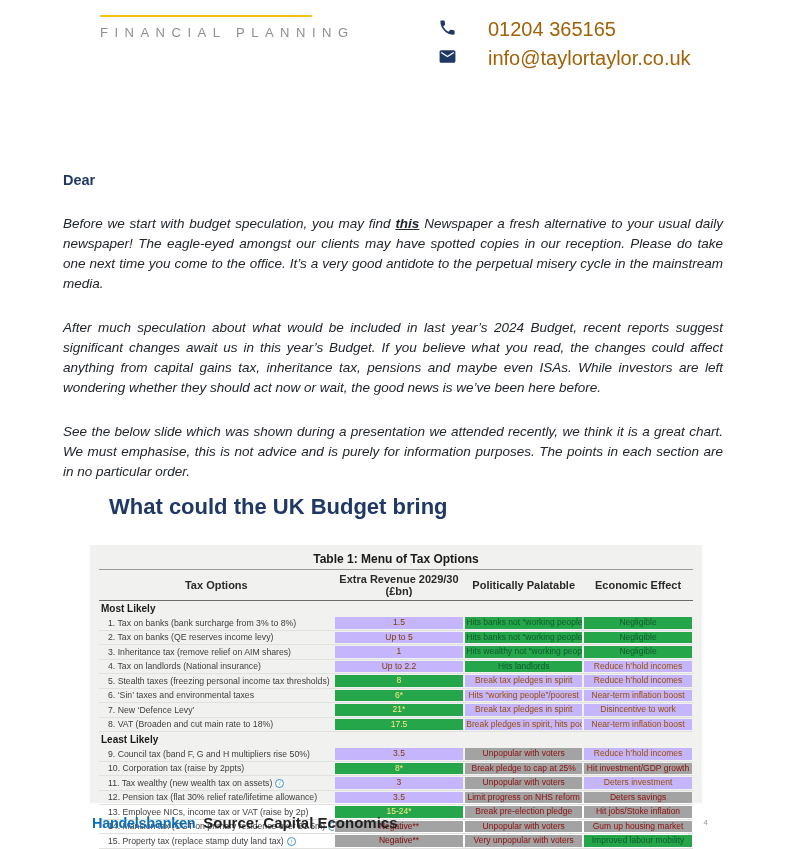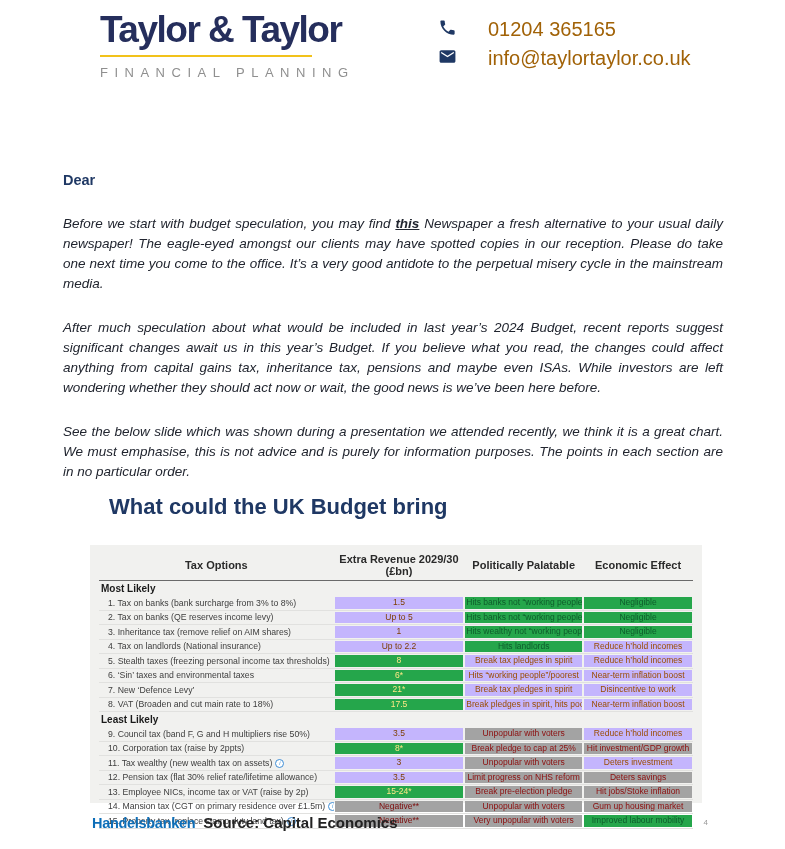--- a/index.html
+++ b/index.html
@@ -50,21 +50,20 @@
   
   .slide-footer{position:absolute;left:92px;top:814px;width:616px;display:flex;align-items:center;}
   .hb-brand{font-size:14.5px;font-weight:bold;color:#0d6eb8;letter-spacing:-0.3px;}
   .hb-source{font-size:15px;font-weight:bold;color:#222222;margin-left:8px;}
   .hb-page{margin-left:auto;font-size:8px;color:#9a9a9a;}
 </style>
 </head>
 <body>
 
 <div class="brand">
-  <div class="brand-name">Taylor &amp; Taylor</div>
   <div class="brand-rule"></div>
   <div class="brand-sub">FINANCIAL PLANNING</div>
 </div>
 
 <div class="contact">
   <div class="contact-row">
     <span class="contact-icon">
       <svg viewBox="0 0 24 24">
           <path d="M6.62 10.79c1.44 2.83 3.76 5.14 6.59 6.59l2.2-2.21c.27-.27.67-.36 1.02-.24 1.12.37 2.33.57 3.57.57.55 0 1 .45 1 1V20c0 .55-.45 1-1 1-9.39 0-17-7.61-17-17 0-.55.45-1 1-1h3.5c.55 0 1 .45 1 1 0 1.25.2 2.45.57 3.57.11.35.03.74-.25 1.02l-2.2 2.2z"></path>
         </svg>
@@ -84,20 +83,21 @@
 <div class="letter">
   <div class="salutation">Dear</div>
   <p><span>Before we start with budget speculation, you may find </span><span class="inline-link">this</span><span> Newspaper a fresh alternative to your usual daily newspaper! The eagle-eyed amongst our clients may have spotted copies in our reception. Please do take one next time you come to the office. It’s a very good antidote to the perpetual misery cycle in the mainstream media.</span></p>
   <p>After much speculation about what would be included in last year’s 2024 Budget, recent reports suggest significant changes await us in this year’s Budget. If you believe what you read, the changes could affect anything from capital gains tax, inheritance tax, pensions and maybe even ISAs. While investors are left wondering whether they should act now or wait, the good news is we’ve been here before.</p>
   <p>See the below slide which was shown during a presentation we attended recently, we think it is a great chart. We must emphasise, this is not advice and is purely for information purposes. The points in each section are in no particular order.</p>
 </div>
 
 <div class="slide-heading">What could the UK Budget bring</div>
 
 <div class="slide">
+  <div class="tbl-title">Table 1: Menu of Tax Options</div>
   <table class="tax">
     <colgroup>
       <col style="width:39.5%">
         <col style="width:22%">
         <col style="width:20%">
         <col style="width:18.5%">
     </colgroup>
     <thead>
       <tr>
         <th>Tax Options</th>

